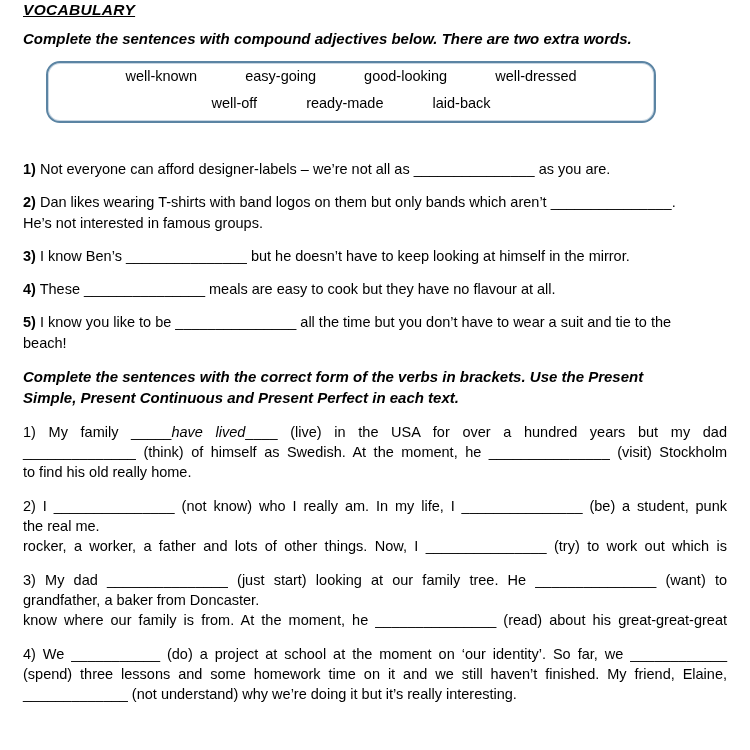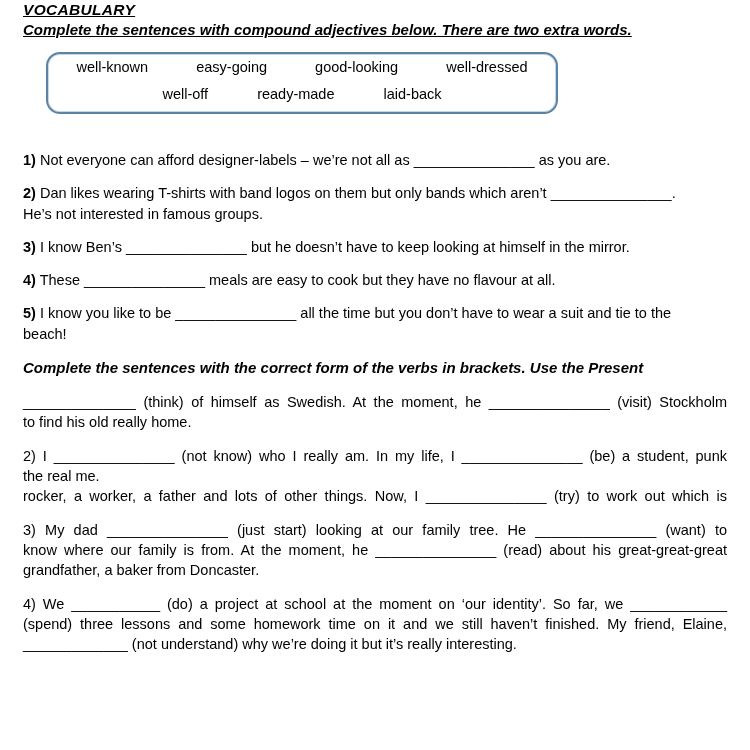--- a/index.html
+++ b/index.html
@@ -15,28 +15,27 @@
 
   .heading {
     font-weight: bold; font-style: italic;
     text-decoration: underline;
     font-size: 15.5px; line-height: 19px;
     letter-spacing: .3px;
   }
   .instruction {
     font-weight: bold; font-style: italic;
     font-size: 15px; line-height: 21px;
-    margin-top: 0;
-    text-decoration: underline;
+    margin-top: 9px;
   }
 
   .word-box {
     margin-top: 12px;
     margin-left: 23px;
-    width: 512px;
+    width: 610px;
     border: 2px solid #5b84a3;
     box-shadow: inset 0 0 0 1px #c8d6e2;
     padding: 4px 10px 8px;
   }
   .word-row { display: flex; justify-content: center; line-height: 19px; }
   .word-row.r1 { gap: 48px; }
   .word-row.r2 { gap: 49px; margin-top: 8px; }
 
   .sentences { margin-top: 36px; }
   .sentence { margin-bottom: 12px; line-height: 21px; }
@@ -91,37 +90,39 @@
     </div>
     <div class="sentence">
       <div><span class="num">5)</span> <span>I know you like to be _______________ all the time but you don’t have to wear a suit and tie to the</span></div>
       <div>beach!</div>
     </div>
   </div>
 
 
   <div class="grammar-instruction">
     <div class="iline">Complete the sentences with the correct form of the verbs in brackets. Use the Present</div>
+    <div class="iline">Simple, Present Continuous and Present Perfect in each text.</div>
   </div>
 
   <div class="gpara">
+    <div class="gline"><span>1) My family _____</span><span class="answer">have lived</span><span>____ (live) in the USA for over a hundred years but my dad</span></div>
     <div class="gline">______________ (think) of himself as Swedish. At the moment, he _______________ (visit) Stockholm</div>
     <div class="gline last">to find his old really home.</div>
   </div>
 
   <div class="gpara">
     <div class="gline">2) I _______________ (not know) who I really am. In my life, I _______________ (be) a student, punk</div>
     <div class="gline last">the real me.</div>
     <div class="gline">rocker, a worker, a father and lots of other things. Now, I _______________ (try) to work out which is</div>
   </div>
 
   <div class="gpara">
     <div class="gline">3) My dad _______________ (just start) looking at our family tree. He _______________ (want) to</div>
+    <div class="gline last">grandfather, a baker from Doncaster.</div>
     <div class="gline">know where our family is from. At the moment, he _______________ (read) about his great-great-great</div>
-    <div class="gline last">grandfather, a baker from Doncaster.</div>
   </div>
 
   <div class="gpara">
     <div class="gline">4) We ___________ (do) a project at school at the moment on ‘our identity’. So far, we ____________</div>
     <div class="gline">(spend) three lessons and some homework time on it and we still haven’t finished. My friend, Elaine,</div>
     <div class="gline last">_____________ (not understand) why we’re doing it but it’s really interesting.</div>
   </div>
 
 </div>
 

